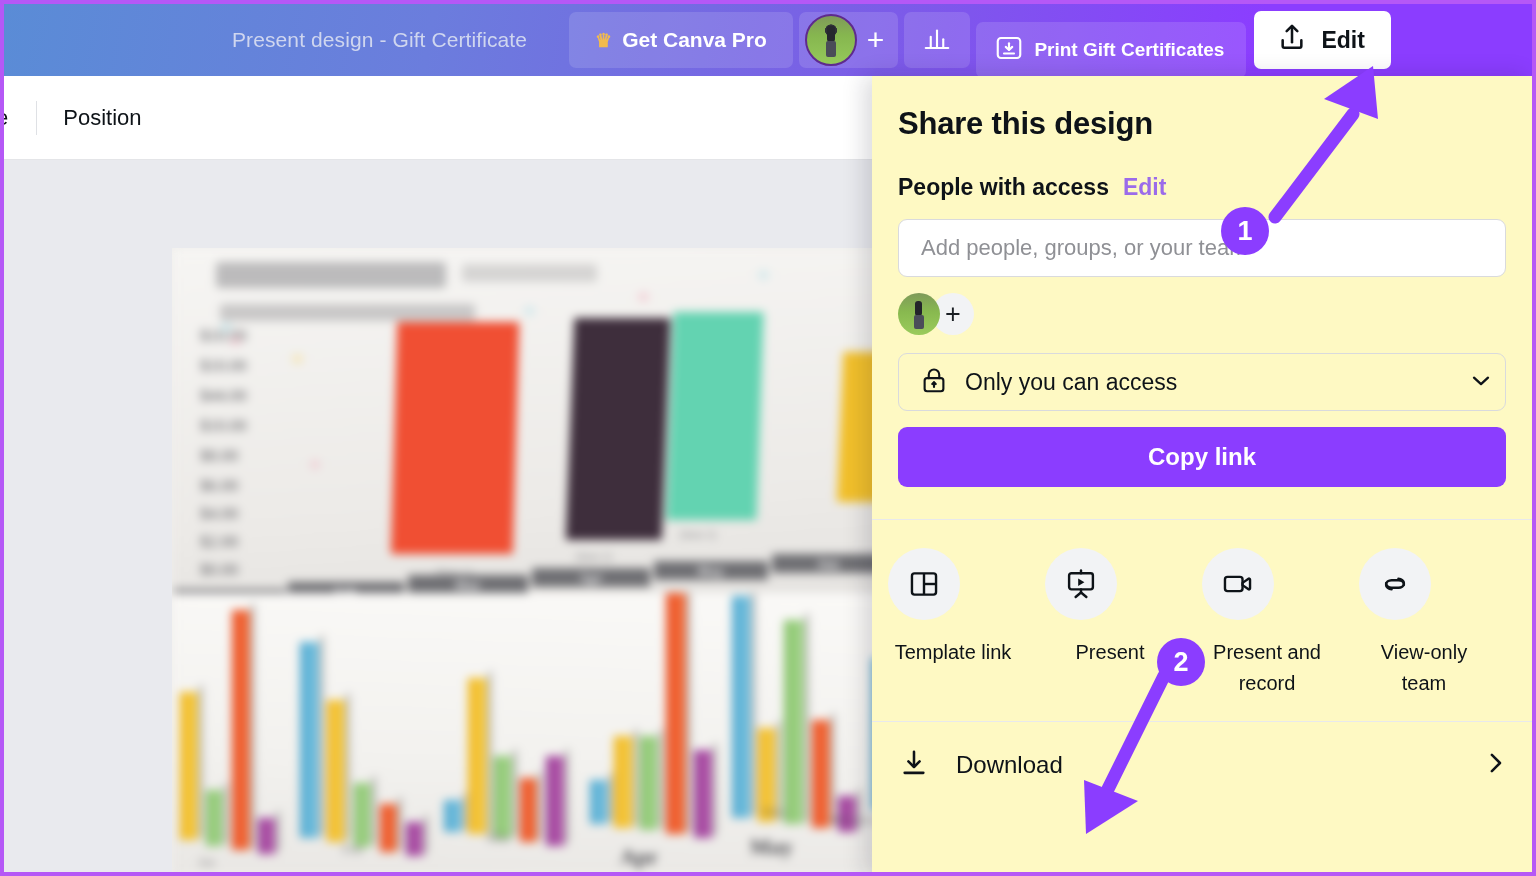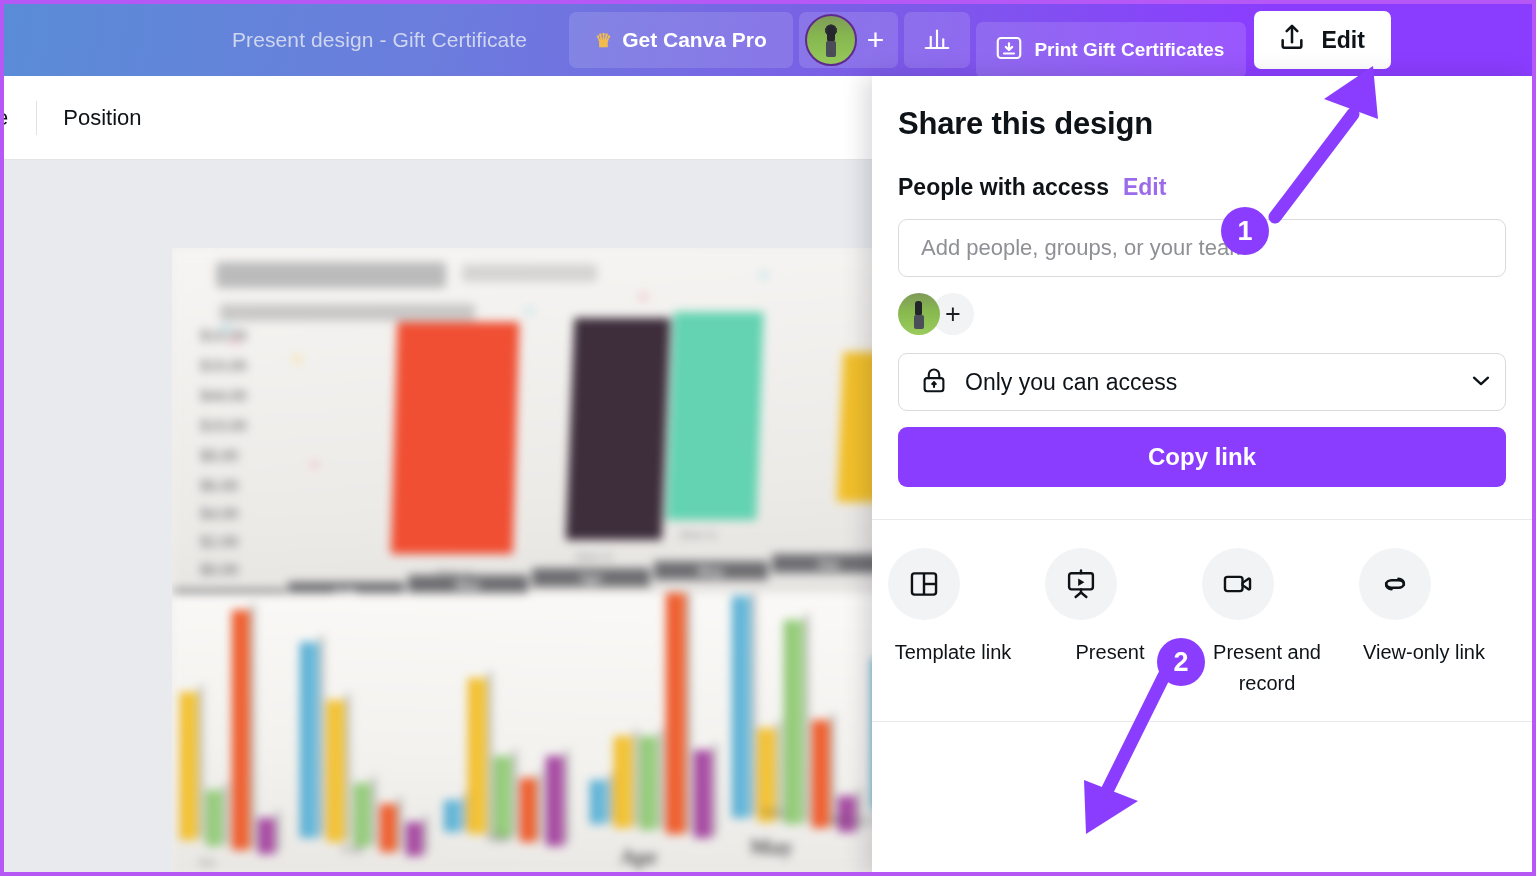--- a/index.html
+++ b/index.html
@@ -139,21 +139,21 @@
   }
   .glab {
     position: absolute; color: #4a4a4f; font-family: "Liberation Serif", serif;
     white-space: nowrap;
   }
 
   
   #share-panel {
     position: absolute; right: 0; top: 72px;
     width: 660px; height: 800px;
-    background: #ffffff;
+    background: #fef9c3;
     box-shadow: -7px 0 22px rgba(20,20,40,.16);
     z-index: 20;
   }
   #sp-title {
     margin: 30px 0 0 26px;
     font-size: 31px; font-weight: bold; color: #0e1318;
     letter-spacing: -.2px;
   }
   #pwa-row {
     display: flex; align-items: baseline; gap: 14px;
@@ -464,26 +464,41 @@
         <div class="opt-label">Present and record</div>
       </div>
 
       <div class="opt">
         <div class="opt-circle">
           <svg width="34" height="34" viewBox="0 0 24 24" fill="none" stroke="#0e1318" stroke-width="1.7" stroke-linecap="round" stroke-linejoin="round">
             <path d="M14.4 8.3c2.2 0 3.9 1.4 3.9 3.2s-1.7 3.2-3.9 3.2H9.6c-2.2 0-3.9-1.4-3.9-3.2"></path>
             <path d="M9.6 15.7c-2.2 0-3.9-1.4-3.9-3.2s1.7-3.2 3.9-3.2h4.8c2.2 0 3.9 1.4 3.9 3.2"></path>
           </svg>
         </div>
-        <div class="opt-label">View-only link</div>
+        <div class="opt-label">View-only team</div>
       </div>
     </div>
 
     <div id="sp-divider2"></div>
 
+    <div id="download-row">
+      <span>
+        <svg width="32" height="32" viewBox="0 0 24 24" fill="none" stroke="#0e1318" stroke-width="1.9" stroke-linecap="round" stroke-linejoin="round">
+          <path d="M12 3.6v11.2"></path>
+          <path d="M7.8 10.8 12 15l4.2-4.2"></path>
+          <path d="M5 19.4h14"></path>
+        </svg>
+      </span>
+      <span id="dl-label">Download</span>
+      <span>
+        <svg width="30" height="30" viewBox="0 0 24 24" fill="none" stroke="#0e1318" stroke-width="2" stroke-linecap="round" stroke-linejoin="round">
+          <path d="M9.5 5.5 16 12l-6.5 6.5"></path>
+        </svg>
+      </span>
+    </div>
   </div>
 
   <div id="anno">
     <svg width="1528" height="868" viewBox="0 0 1528 868" style="position:absolute;left:0;top:0;">
 
       <g>
         <path d="M1271 213 L1349 110" stroke="#8B3DFF" stroke-width="13" stroke-linecap="round" fill="none"></path>
         <path d="M1369 62 L1374 115 L1320 95 Z" fill="#8B3DFF"></path>
       </g>
 

